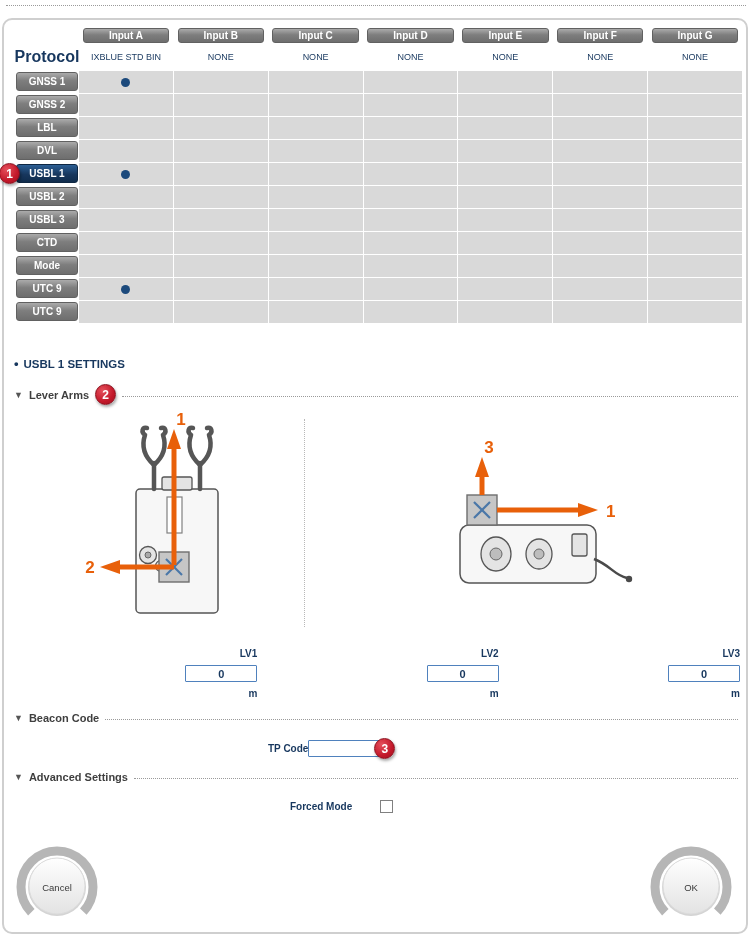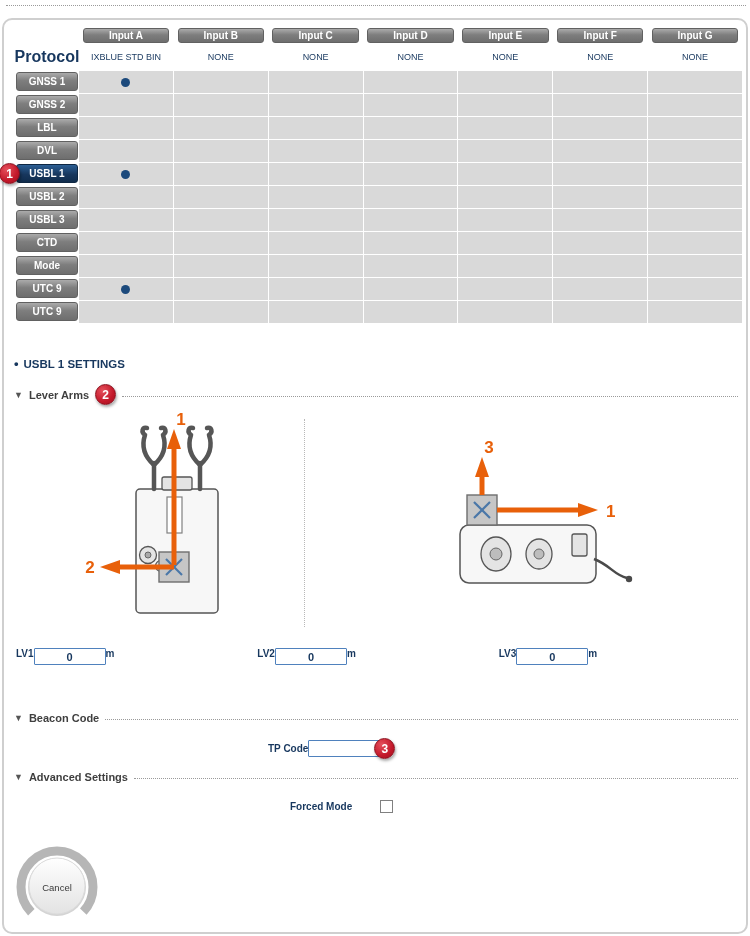--- a/index.html
+++ b/index.html
@@ -65,21 +65,21 @@
   .ohead { fill:#E8600A; }
   .olabel { fill:#E8600A; font-size:17px; font-weight:bold; font-family:"Liberation Sans",sans-serif; }
   .sk { stroke:#565656; fill:#f7f7f7; stroke-width:1.5; }
   .sk2 { stroke:#565656; fill:#e4e4e4; stroke-width:1.3; }
   .refbox { fill:#c6c6c6; stroke:#6e6e6e; stroke-width:1.4; }
   .bx { stroke:#4a77a8; stroke-width:2.2; }
 
   
   .lv-row { position:absolute; left:12px; top:628px; width:724px;
     display:grid; grid-template-columns:repeat(3,1fr); }
-  .lv-col { display:flex; flex-direction:row; align-items:flex-start; }
+  .lv-col { display:flex; flex-direction:column; align-items:flex-end; gap:6px; }
   .lv-label, .lv-unit, .field-label { color:#17375E; font-size:10px; font-weight:bold; }
   .num-input { width:72px; height:17px; border:1px solid #4f81bd; border-radius:1px;
     color:#17375E; font-weight:bold; font-size:11px; text-align:center; padding:0; background:#fff;
     font-family:"Liberation Sans",sans-serif; }
 
   
   .tp-row { position:absolute; left:0; top:718px; width:100%; display:flex; align-items:center; padding-left:264px; gap:0; }
   .tp-row .badge { margin-left:-6px; }
   .fm-row { position:absolute; left:0; top:780px; width:100%; display:flex; align-items:center; padding-left:238px; gap:28px;margin-left:48px; }
   .checkbox { width:13px; height:13px; border:1px solid #808080; background:#fff; display:inline-block; }
@@ -370,14 +370,28 @@
             <stop offset="1" stop-color="#e3e3e3"></stop>
         </linearGradient>
       </defs>
       <circle cx="44" cy="44" r="36" fill="none" stroke="#b6b6b6" stroke-width="9" stroke-dasharray="27 58 142"></circle>
       <circle cx="44" cy="44" r="29" fill="#d4d4d4"></circle>
       <circle cx="44" cy="43" r="28" fill="url(#gc)" stroke="#dcdcdc"></circle>
     </svg>
     <span class="round-label">Cancel</span>
   </div>
 
+  <div class="round-btn btn-ok">
+    <svg width="88" height="88" viewBox="0 0 88 88">
+      <defs>
+        <linearGradient id="go" x1="0" y1="0" x2="0" y2="1">
+          <stop offset="0" stop-color="#ffffff"></stop>
+            <stop offset="1" stop-color="#e3e3e3"></stop>
+        </linearGradient>
+      </defs>
+      <circle cx="44" cy="44" r="36" fill="none" stroke="#b6b6b6" stroke-width="9" stroke-dasharray="27 58 142"></circle>
+      <circle cx="44" cy="44" r="29" fill="#d4d4d4"></circle>
+      <circle cx="44" cy="43" r="28" fill="url(#go)" stroke="#dcdcdc"></circle>
+    </svg>
+    <span class="round-label">OK</span>
+  </div>
 
 </div>
 
 </body></html>

